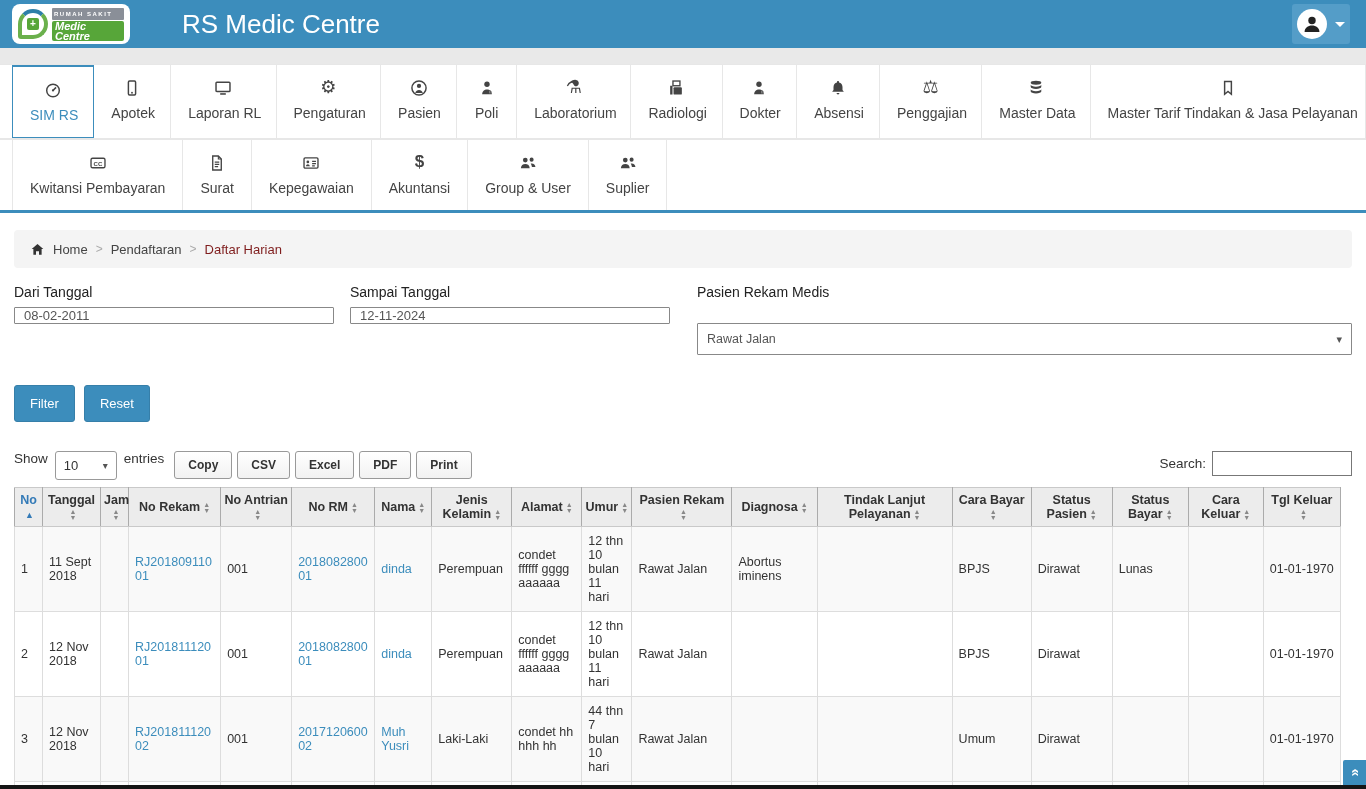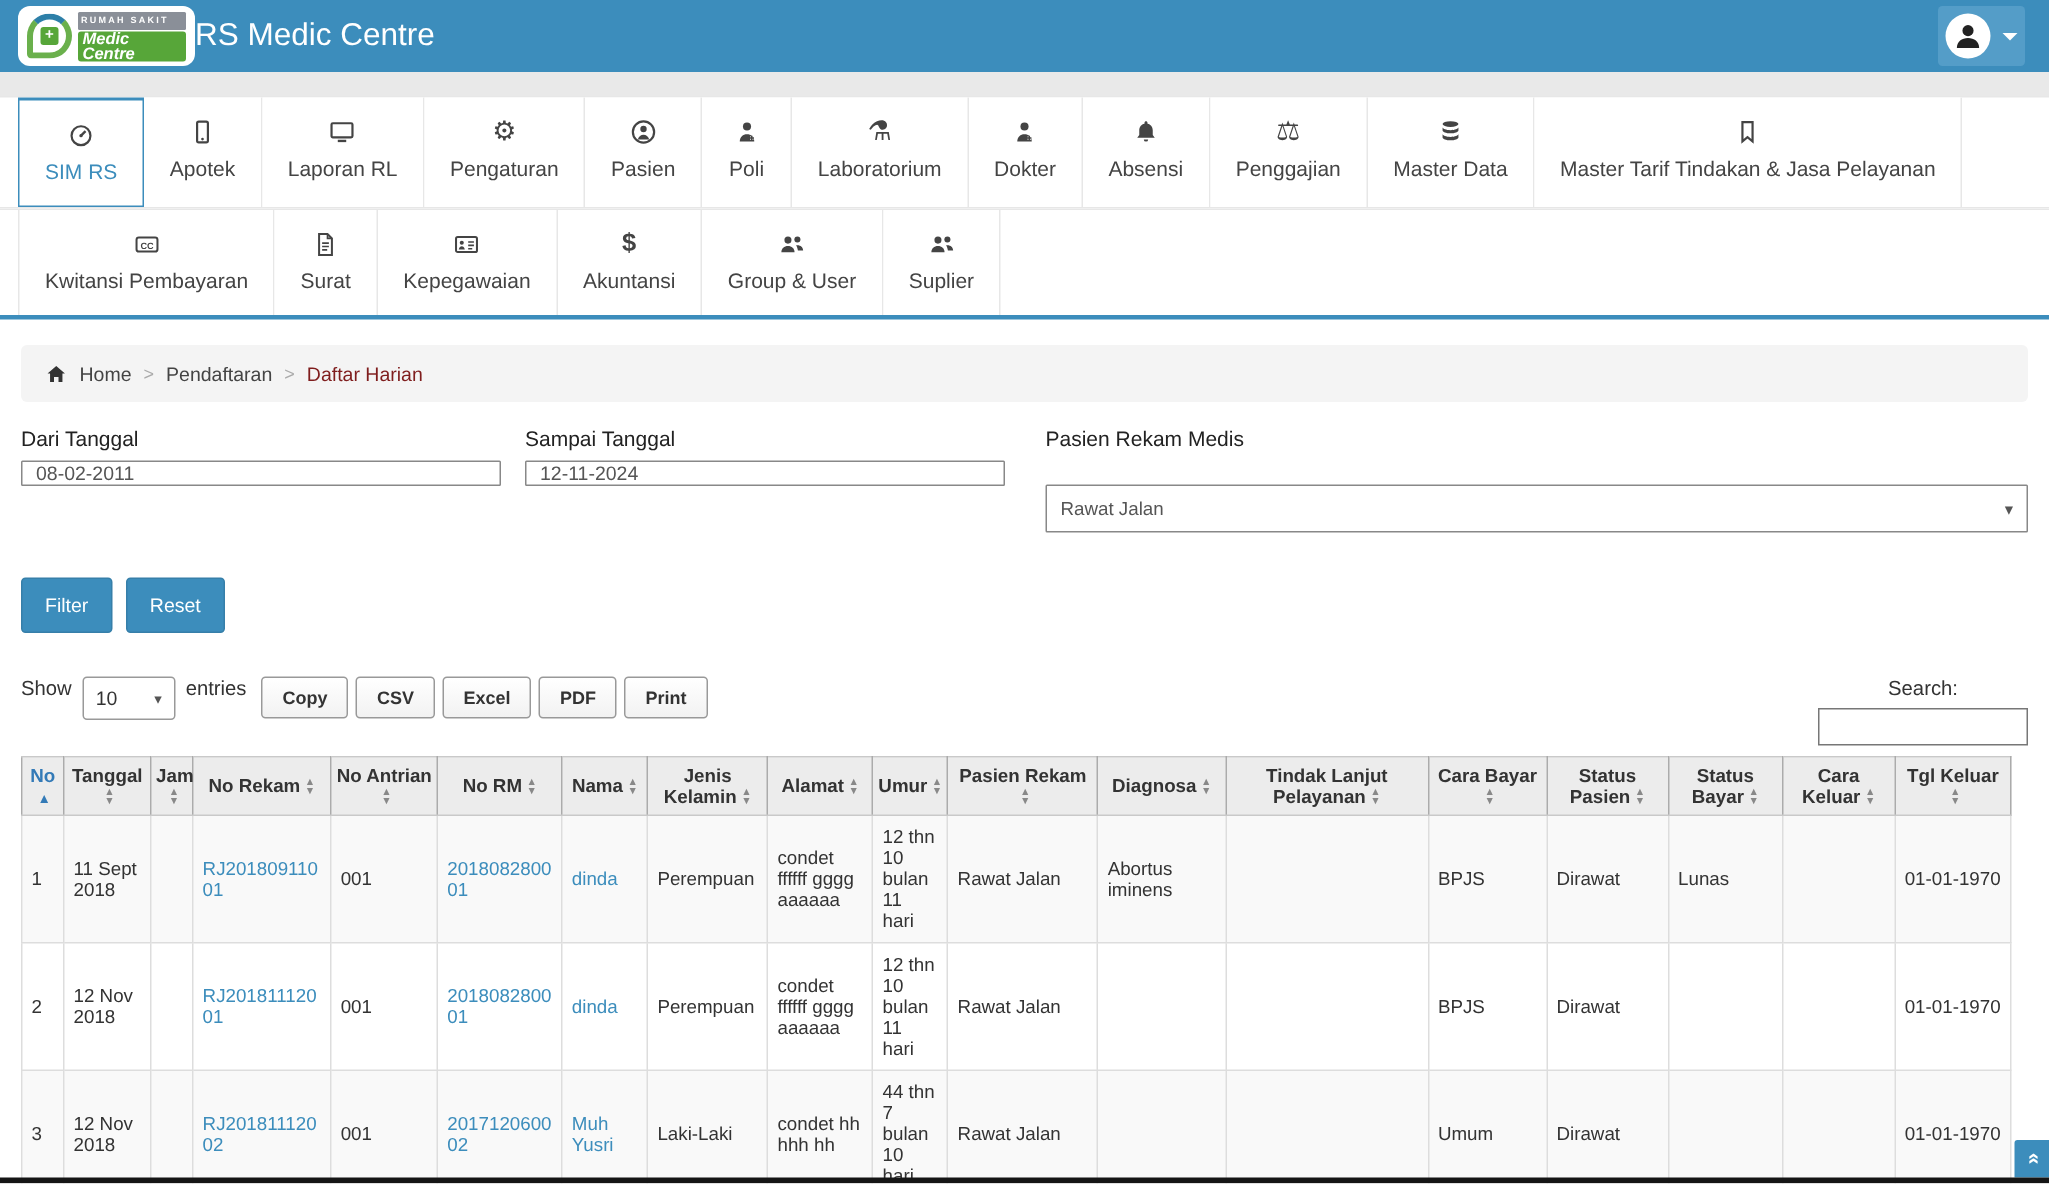--- a/index.html
+++ b/index.html
@@ -7,21 +7,21 @@
   .page { position:relative; width:1366px; height:789px; overflow:hidden; background:#fff; }
 
   
   .topbar { height:48px; background:#3c8dbc; display:flex; align-items:center; padding-left:12px; }
   .logo-badge { width:118px; height:40px; background:#fff; border-radius:8px; display:flex; align-items:center; padding:2px 6px; gap:4px; overflow:hidden; }
   .logo-swoosh { width:30px; height:30px; border:4px solid #6ab04c; border-top-color:#2d7fa8; border-radius:50% 50% 50% 10%; position:relative; flex:none; }
   .logo-cross { position:absolute; left:5px; top:5px; width:12px; height:12px; background:#57a639; border-radius:2px; color:#fff; font-size:10px; line-height:12px; text-align:center; font-weight:bold; }
   .logo-text { display:flex; flex-direction:column; line-height:10px; }
   .logo-line1 { font-size:6px; font-weight:bold; letter-spacing:1.5px; color:#fff; background:#8a8f98; padding:1px 2px; border-radius:1px; }
   .logo-line2 { font-size:11px; font-weight:bold; font-style:italic; color:#fff; background:#57a639; padding:0 3px; border-radius:2px; margin-top:1px; }
-  .app-title { color:#fff; font-size:21px; font-weight:400; }
+  .app-title { color:#fff; font-size:26px; margin-left:52px; font-weight:400; }
   .avatar-btn { margin-left:auto; margin-right:16px; width:58px; height:40px; background:#549dc8; border-radius:3px; display:flex; align-items:center; justify-content:center; gap:8px; cursor:pointer; }
   .avatar-circle { width:30px; height:30px; background:#fff; border-radius:50%; display:flex; align-items:center; justify-content:center; }
   .avatar-circle svg { width:22px; height:22px; }
   .caret-down { width:0; height:0; border-left:5px solid transparent; border-right:5px solid transparent; border-top:5px solid #fff; }
 
   
   .nav-gap { height:16px; background:#e9e9e9; }
   .tabs-row { display:flex; background:#fff; padding-left:12px; border-top:1px solid #e7e7e7; }
   .tabs-row1 { border-bottom:1px solid #e7e7e7; }
   .nav-underline { height:3px; background:#3c8dbc; }
@@ -54,21 +54,21 @@
 
   .btn-row { margin-top:30px; display:flex; gap:9px; }
   .btn-primary { background:#3c8dbc; color:#ffffff; border:1px solid #367fa9; border-radius:3px; font-size:13px; padding:10px 15px; cursor:pointer; font-family:"Liberation Sans", sans-serif; }
 
   .dt-controls { margin-top:29px; display:flex; align-items:flex-start; }
   .dt-label { font-size:13.5px; color:#333; }
   .len-select { width:62px; height:29px; border:1px solid #999; border-radius:3px; margin:0 7px; padding:0 8px; display:flex; align-items:center; font-size:13px; color:#333; cursor:pointer; background:#fff; }
   .len-select .sel-caret { margin-left:auto; font-size:10px; color:#555; }
   .export-group { display:flex; gap:5px; margin-left:10px; }
   .export-btn { border:1px solid #999; border-radius:3px; background:linear-gradient(#fff,#f2f2f2); font-size:12px; font-weight:bold; color:#333; padding:6px 13px; cursor:pointer; font-family:"Liberation Sans", sans-serif; }
-  .search-wrap { margin-left:auto; display:flex; align-items:center; gap:6px;flex-direction:column; }
+  .search-wrap { margin-left:auto; display:flex; align-items:center; gap:6px; }
   .search-input { width:140px; height:25px; border:1px solid #777; padding:0 5px; font-size:13px; }
 
   
   table.dt { border-collapse:collapse; table-layout:fixed; width:1327px; margin-top:7px; }
   table.dt th { background:#ececec; border:1px solid #ababab; border-top:1px solid #c9c9c9; border-bottom:1px solid #c9c9c9; font-size:12.5px; font-weight:bold; color:#333; padding:5px 3px; text-align:center; vertical-align:middle; cursor:pointer; }
   table.dt th.sorted .th-label { color:#337ab7; }
   table.dt td { border:1px solid #ddd; font-size:12.5px; color:#333; padding:7px 6px; vertical-align:middle; height:52px; word-wrap:break-word; }
   table.dt tr.odd td { background:#f9f9f9; }
   table.dt tr.even td { background:#fff; }
   table.dt a { color:#3c8dbc; text-decoration:none; cursor:pointer; }
@@ -127,20 +127,25 @@
             <circle cx="8" cy="6.2" r="1.9" fill="#444"></circle>
             <path d="M4.6 12.5c.5-1.9 1.9-2.8 3.4-2.8s2.9.9 3.4 2.8z" fill="#444"></path>
           </svg></span><span class="tab-label">Pasien</span></div>
       <div class="tab"><span class="tab-icon"><svg viewBox="0 0 16 16">
             <circle cx="8" cy="4.7" r="2.4" fill="#444"></circle>
             <path d="M3.7 13.6c0-2.7 1.9-4.3 4.3-4.3s4.3 1.6 4.3 4.3z" fill="#444"></path>
             <rect x="9.8" y="10.6" width="2" height="2" fill="#fff"></rect>
             <path d="M10.8 10.2v2.6M9.5 11.5h2.6" stroke="#444" stroke-width=".9"></path>
           </svg></span><span class="tab-label">Poli</span></div>
       <div class="tab"><span class="tab-icon"><span style="font-size:18px">⚗</span></span><span class="tab-label">Laboratorium</span></div>
+      <div class="tab"><span class="tab-icon"><svg viewBox="0 0 16 16">
+            <rect x="5.3" y="1.8" width="6.2" height="4.2" fill="none" stroke="#444" stroke-width="1.2"></rect>
+            <rect x="2.8" y="6" width="2.1" height="7.8" fill="#444"></rect>
+            <rect x="5.8" y="7.4" width="7.4" height="6.4" rx=".8" fill="#444"></rect>
+          </svg></span><span class="tab-label">Radiologi</span></div>
       <div class="tab"><span class="tab-icon"><svg viewBox="0 0 16 16">
             <circle cx="8" cy="4.7" r="2.4" fill="#444"></circle>
             <path d="M3.7 13.6c0-2.7 1.9-4.3 4.3-4.3s4.3 1.6 4.3 4.3z" fill="#444"></path>
             <rect x="9.8" y="10.6" width="2" height="2" fill="#fff"></rect>
             <path d="M10.8 10.2v2.6M9.5 11.5h2.6" stroke="#444" stroke-width=".9"></path>
           </svg></span><span class="tab-label">Dokter</span></div>
       <div class="tab"><span class="tab-icon"><svg viewBox="0 0 16 16">
             <path d="M8 1.7c.5 0 .9.4.9.9v.5c1.9.4 3.1 2 3.1 4v2.7l1.2 1.6H2.8L4 9.8V7.1c0-2 1.2-3.6 3.1-4v-.5c0-.5.4-.9.9-.9z" fill="#444"></path>
             <path d="M6.7 12.4h2.6a1.3 1.3 0 0 1-2.6 0z" fill="#444"></path>
           </svg></span><span class="tab-label">Absensi</span></div>

